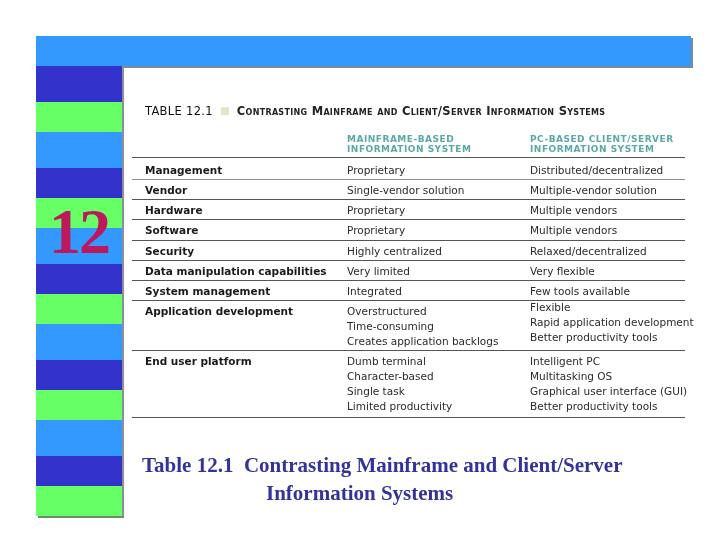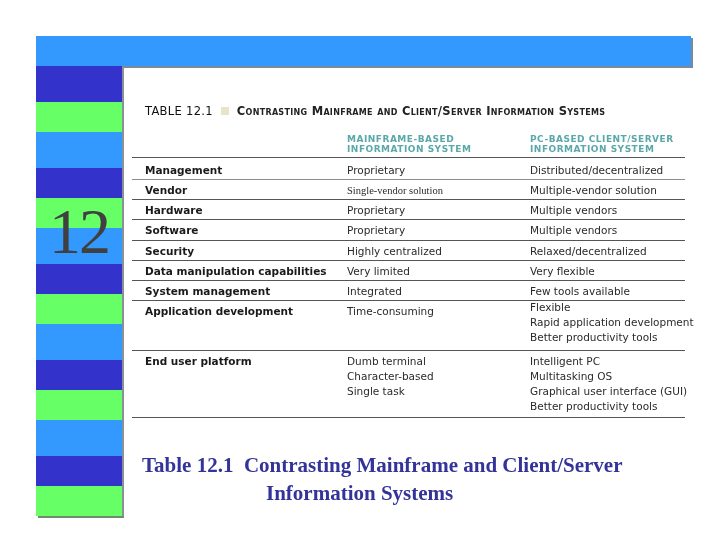--- a/index.html
+++ b/index.html
@@ -16,22 +16,22 @@
       position: absolute; left: 36px; top: 66px; width: 86px; height: 450px;
       box-shadow: 2px 2px 0 #6f8a6f;
     }
     .band { position: absolute; left: 0; width: 86px; }
     .panel-shadow {
       position: absolute; left: 122px; top: 66px; width: 2px; height: 450px;
       background: #8a8f98;
     }
     .chapter-num {
       position: absolute; left: 36px; top: 196px; width: 86px; text-align: center;
-      font-family: "Liberation Serif", serif; font-weight: normal; font-size: 64px;
-      line-height: 72px; color: #404040; letter-spacing: -2px;
+      font-family: "Liberation Serif", serif; font-weight: bold; font-size: 64px;
+      line-height: 72px; color: #be185d; letter-spacing: -2px;
     }
 
     
     .table-title {
       position: absolute; left: 145px; top: 104px;
       font-family: "DejaVu Sans", sans-serif; font-size: 11.5px; font-weight: bold;
       color: #222222; white-space: nowrap; letter-spacing: 0.3px;
     }
     .table-title .label { margin-right: 8px; font-weight: normal; color: #111; }
     .title-square {
@@ -119,21 +119,21 @@
     <div class="rule strong" style="top: 350px;"></div>
     <div class="rule strong" style="top: 417px;"></div>
     <div class="row-label" style="top: 163px;">Management</div>
     <div class="cell mf" style="top: 163px;">
       <div>Proprietary</div>
     </div>
     <div class="cell pc" style="top: 163px; text-align: center;">
       <div>Distributed/decentralized</div>
     </div>
     <div class="row-label" style="top: 183px;">Vendor</div>
-    <div class="cell mf" style="top: 183px; font-family: Liberation Serif, serif;">
+    <div class="cell mf" style="top: 183px;">
       <div>Single-vendor solution</div>
     </div>
     <div class="cell pc" style="top: 183px;">
       <div>Multiple-vendor solution</div>
     </div>
     <div class="row-label" style="top: 203px;">Hardware</div>
     <div class="cell mf" style="top: 203px;">
       <div>Proprietary</div>
     </div>
     <div class="cell pc" style="top: 203px;">
@@ -162,32 +162,35 @@
     </div>
     <div class="row-label" style="top: 284px;">System management</div>
     <div class="cell mf" style="top: 284px;">
       <div>Integrated</div>
     </div>
     <div class="cell pc" style="top: 284px;">
       <div>Few tools available</div>
     </div>
     <div class="row-label" style="top: 304px;">Application development</div>
     <div class="cell mf" style="top: 304px;">
+      <div>Overstructured</div>
       <div>Time-consuming</div>
+      <div>Creates application backlogs</div>
     </div>
     <div class="cell pc" style="top: 300px;">
       <div>Flexible</div>
       <div>Rapid application development</div>
       <div>Better productivity tools</div>
     </div>
     <div class="row-label" style="top: 354px;">End user platform</div>
     <div class="cell mf" style="top: 354px;">
       <div>Dumb terminal</div>
       <div>Character-based</div>
       <div>Single task</div>
+      <div>Limited productivity</div>
     </div>
     <div class="cell pc" style="top: 354px;">
       <div>Intelligent PC</div>
       <div>Multitasking OS</div>
       <div>Graphical user interface (GUI)</div>
       <div>Better productivity tools</div>
     </div>
   </div>
 
 <div class="caption">

